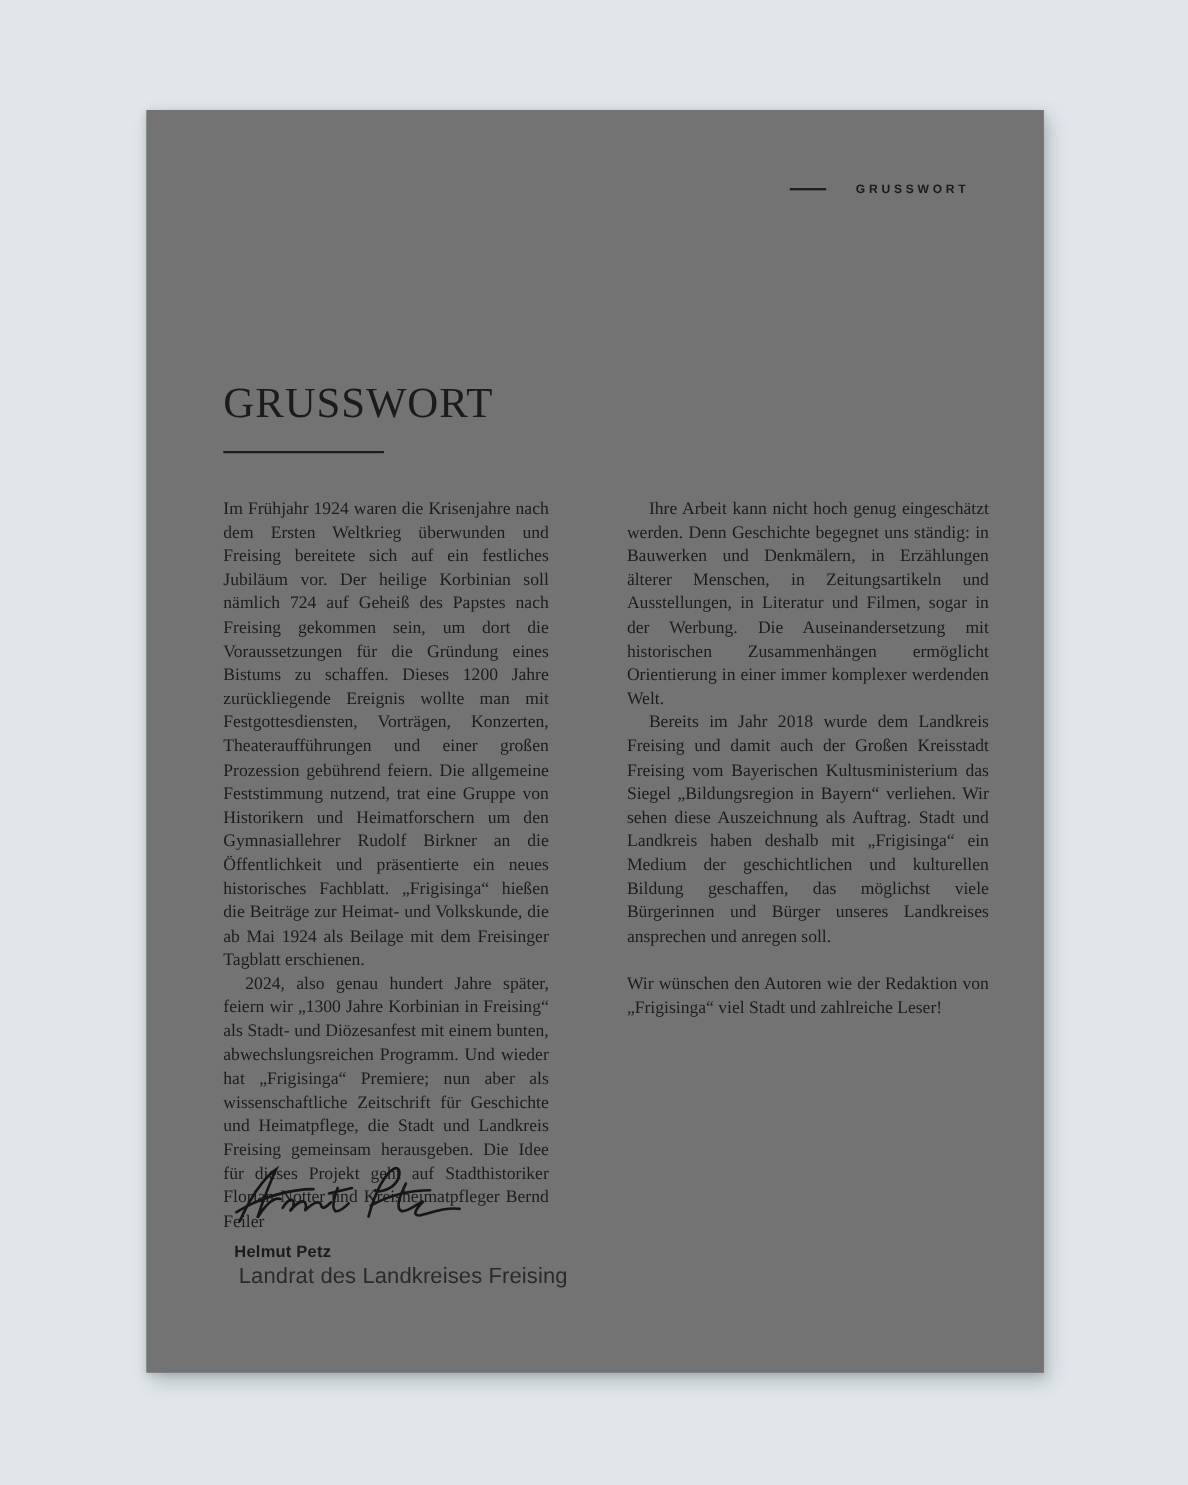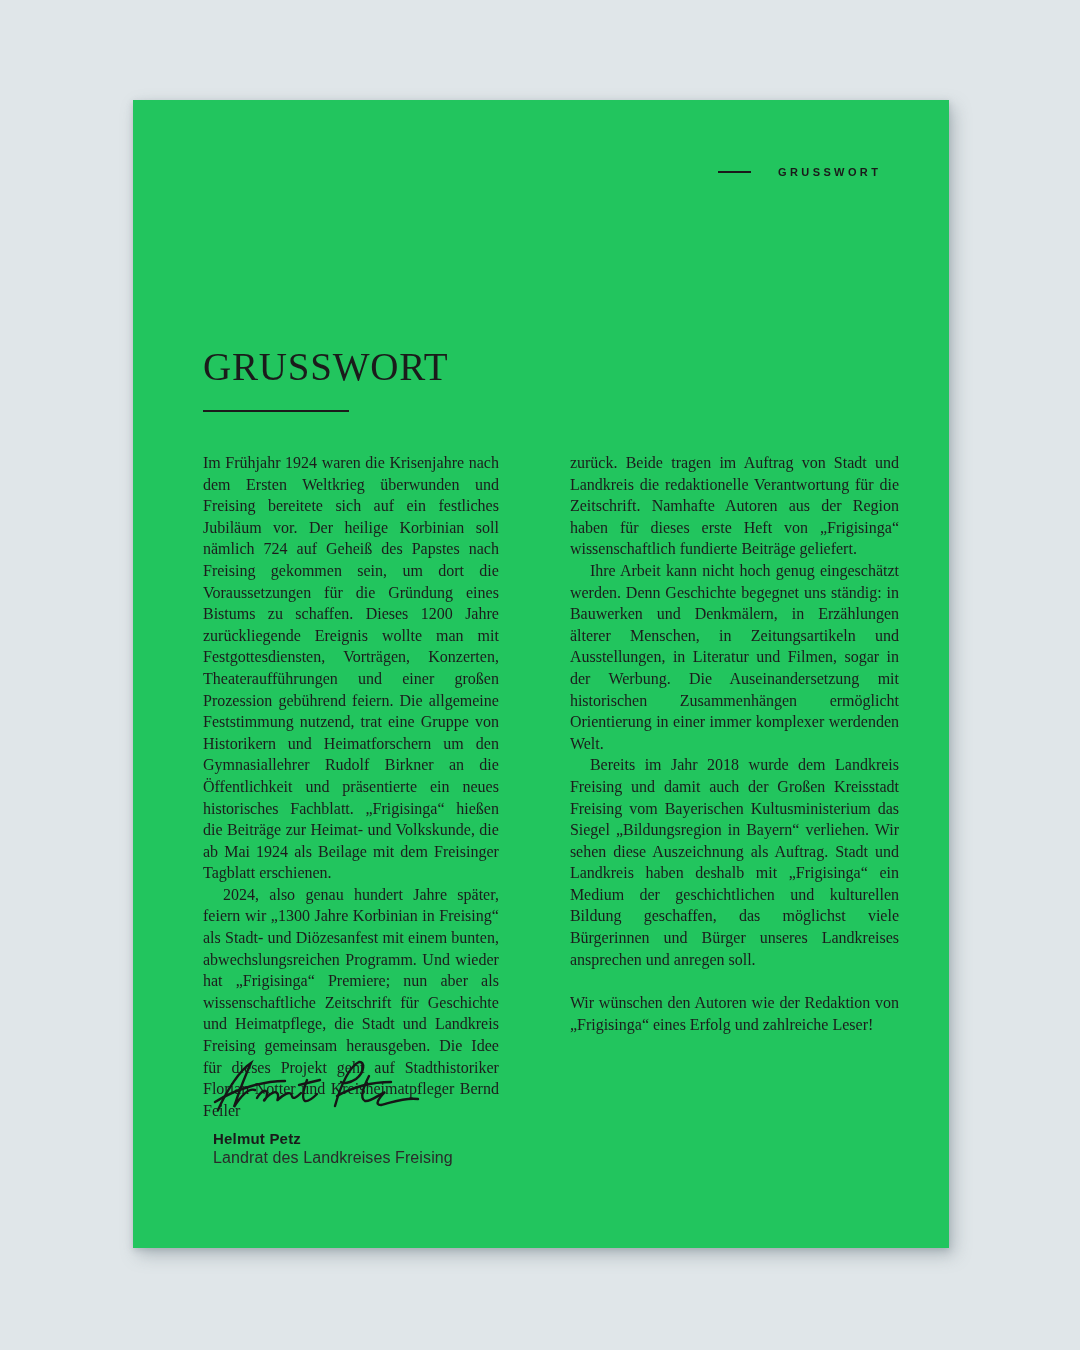--- a/index.html
+++ b/index.html
@@ -15,21 +15,21 @@
     position: relative;
     width: 1080px;
     height: 1350px;
   }
   .paper {
     position: absolute;
     left: 133px;
     top: 100px;
     width: 816px;
     height: 1148px;
-    background: #22c55e;
+    background: #737373;
     box-shadow: 5px 7px 16px rgba(96, 112, 122, 0.38), 0 2px 6px rgba(96,112,122,0.25);
   }
   
   .runhead {
     position: absolute;
     top: 66px;
     left: 585px;
     display: flex;
     align-items: center;
   }
@@ -106,24 +106,25 @@
   .sig-name {
     font-family: "Liberation Sans", sans-serif;
     font-size: 15px;
     font-weight: bold;
     color: #1a1a1a;
     margin-top: 6px;
     letter-spacing: 0.2px;
   }
   .sig-title {
     font-family: "Liberation Sans", sans-serif;
-    font-size: 16px;
+    font-size: 20px;
     color: #2a2a2a;
     margin-top: 2px;
     letter-spacing: 0.1px;
+    text-align: right;
   }
 </style>
 </head>
 <body>
 
 <div class="stage">
   <div class="paper">
 
     <div class="runhead">
       <div class="runhead-dash"></div>
@@ -132,24 +133,23 @@
 
     <div class="chapter-title">GRUSSWORT</div>
     <div class="title-underline"></div>
 
     <div class="columns">
       <div class="col col-left">
         <p>Im Frühjahr 1924 waren die Krisenjahre nach dem Ersten Weltkrieg überwunden und Freising bereitete sich auf ein festliches Jubiläum vor. Der heilige Korbinian soll nämlich 724 auf Geheiß des Papstes nach Freising gekommen sein, um dort die Voraussetzungen für die Gründung eines Bistums zu schaffen. Dieses 1200 Jahre zurückliegende Ereignis wollte man mit Festgottesdiensten, Vorträgen, Konzerten, Theateraufführungen und einer großen Prozession gebührend feiern. Die allgemeine Feststimmung nutzend, trat eine Gruppe von Historikern und Heimatforschern um den Gymnasiallehrer Rudolf Birkner an die Öffentlichkeit und präsentierte ein neues historisches Fachblatt. „Frigisinga“ hießen die Beiträge zur Heimat- und Volkskunde, die ab Mai 1924 als Beilage mit dem Freisinger Tagblatt erschienen.</p>
         <p class="indent">2024, also genau hundert Jahre später, feiern wir „1300 Jahre Korbinian in Freising“ als Stadt- und Diözesanfest mit einem bunten, abwechslungsreichen Programm. Und wieder hat „Frigisinga“ Premiere; nun aber als wissenschaftliche Zeitschrift für Geschichte und Heimatpflege, die Stadt und Landkreis Freising gemeinsam herausgeben. Die Idee für dieses Projekt geht auf Stadthistoriker Florian Notter und Kreisheimatpfleger Bernd Feiler</p>
       </div>
       <div class="col col-right">
-        <p>zurück. Beide tragen im Auftrag von Stadt und Landkreis die redaktionelle Verantwortung für die Zeitschrift. Namhafte Autoren aus der Region haben für dieses erste Heft von „Frigisinga“ wissenschaftlich fundierte Beiträge geliefert.</p>
         <p class="indent">Ihre Arbeit kann nicht hoch genug eingeschätzt werden. Denn Geschichte begegnet uns ständig: in Bauwerken und Denkmälern, in Erzählungen älterer Menschen, in Zeitungsartikeln und Ausstellungen, in Literatur und Filmen, sogar in der Werbung. Die Auseinandersetzung mit historischen Zusammenhängen ermöglicht Orientierung in einer immer komplexer werdenden Welt.</p>
         <p class="indent">Bereits im Jahr 2018 wurde dem Landkreis Freising und damit auch der Großen Kreisstadt Freising vom Bayerischen Kultusministerium das Siegel „Bildungsregion in Bayern“ verliehen. Wir sehen diese Auszeichnung als Auftrag. Stadt und Landkreis haben deshalb mit „Frigisinga“ ein Medium der geschichtlichen und kulturellen Bildung geschaffen, das möglichst viele Bürgerinnen und Bürger unseres Landkreises ansprechen und anregen soll.</p>
-        <p class="spaced">Wir wünschen den Autoren wie der Redaktion von „Frigisinga“ eines Erfolg und zahlreiche Leser!</p>
+        <p class="spaced">Wir wünschen den Autoren wie der Redaktion von „Frigisinga“ viel Stadt und zahlreiche Leser!</p>
       </div>
     </div>
 
     <div class="signatures">
 
       <div class="sig-block-left">
         <div class="sig-art">
           <svg width="210" height="70" viewBox="0 0 210 70" fill="none">
             <g stroke="#161616" stroke-width="2.4" stroke-linecap="round" fill="none">
               <path d="M5,58 C14,38 27,18 38,11 C33,22 26,40 21,55 C28,44 36,36 42,38"></path>

